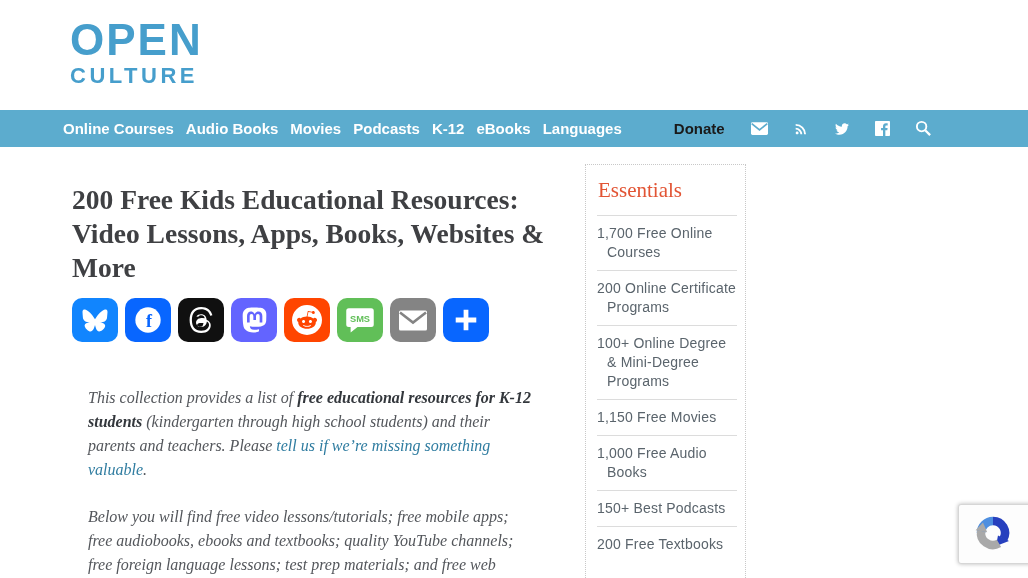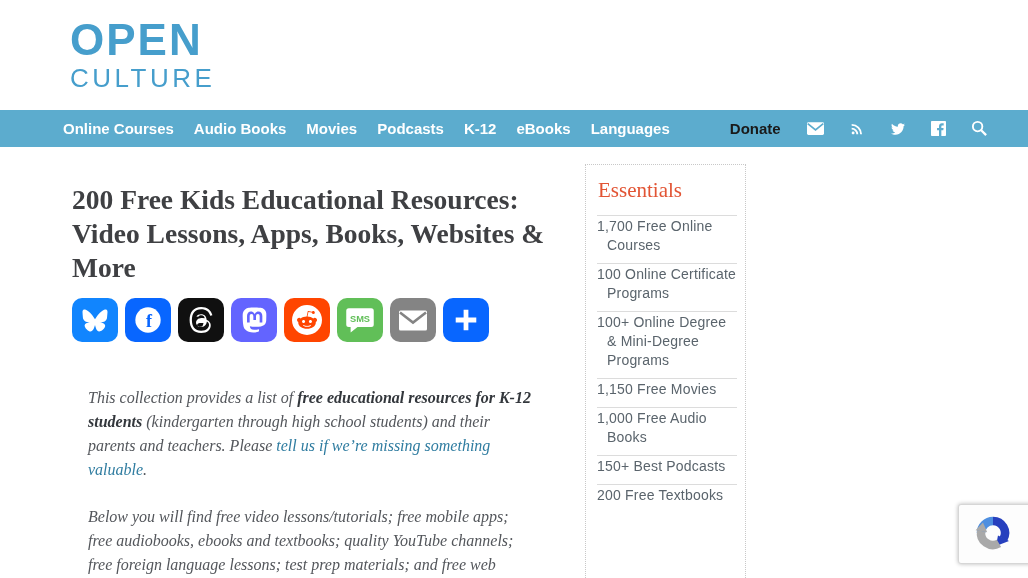--- a/index.html
+++ b/index.html
@@ -1,27 +1,27 @@
 <!DOCTYPE html>
 <html style="--nav-bg: #5CACCE; --logo-blue: #469ECC; --accent-orange: #E25434; --link-blue: #2F7CA0; --title-gray: #3F4043; --body-gray: #53565B; --sidebar-gray: #5A646C; --donate-black: #1A1A1A;"><head>
 <meta charset="utf-8">
 <style>
   html,body{margin:0;padding:0;background:#fff;}
   .page{position:relative;width:1028px;height:578px;overflow:hidden;background:#fff;
         font-family:"Liberation Sans",sans-serif;}
 
   
   .logo{position:absolute;left:70px;top:18px;text-decoration:none;display:block;cursor:pointer;}
-  .logo-line1{font-size:44px;font-weight:bold;letter-spacing:2px;color:var(--logo-blue);line-height:1;}
-  .logo-line2{font-size:26px;font-weight:normal;letter-spacing:3.5px;color:var(--logo-blue);line-height:1;margin-top:3px;}
+  .logo-line1{font-size:44px;font-weight:bold;letter-spacing:2px;color:var(--logo-blue);line-height:1;text-align:center;}
+  .logo-line2{font-size:22px;font-weight:bold;letter-spacing:3.5px;color:var(--logo-blue);line-height:1;margin-top:3px;}
 
   
   .navbar{position:absolute;left:0;top:110px;width:100%;height:37px;background:var(--nav-bg);
           display:flex;align-items:center;padding-left:63px;box-sizing:border-box;}
-  .nav-list{list-style:none;margin:0;padding:0;display:flex;gap:20px;align-items:center;}
+  .nav-list{list-style:none;margin:0;padding:0;display:flex;gap:12px;align-items:center;}
   .nav-list li{font-size:15px;font-weight:bold;color:#fff;cursor:pointer;white-space:nowrap;}
   .nav-list li.donate{color:var(--donate-black);padding-left:40px;}
   .nav-icons{display:flex;gap:25px;align-items:center;margin-left:26px;}
   .nav-icons a{display:flex;align-items:center;cursor:pointer;height:18px;}
 
   
   .article{position:absolute;left:72px;top:183px;width:480px;}
   .article h1{margin:0;font-family:"Liberation Serif",serif;font-weight:bold;
               font-size:27.5px;line-height:34px;color:var(--title-gray);}
   .share-row{display:flex;gap:7px;margin-top:13px;}
@@ -33,21 +33,21 @@
   .para-2{margin-top:23px;}
   .para .bold{font-weight:bold;color:#33373c;}
   .para .link{color:var(--link-blue);cursor:pointer;}
 
   
   .sidebar{position:absolute;left:585px;top:164px;width:161px;height:420px;box-sizing:border-box;
            border:1px dotted #c8c8c8;border-bottom:none;padding:9px 8px 0 11px;}
   .sidebar h2{margin:4px 0 12px 1px;font-family:"Liberation Serif",serif;font-weight:normal;
               font-size:21px;color:var(--accent-orange);}
   .sidebar ul{list-style:none;margin:0;padding:0;}
-  .sidebar li{border-top:1px solid #dcdcdc;padding:1px 0 8px 10px;text-indent:-10px;
+  .sidebar li{border-top:1px solid #dcdcdc;padding:8px 0 8px 10px;text-indent:-10px;
               font-size:14px;line-height:19px;color:var(--sidebar-gray);cursor:pointer;
               letter-spacing:.2px;}
 
   
   .recaptcha{position:absolute;left:958px;top:504px;width:256px;height:60px;background:#fdfdfd;
              border:1px solid #d6d6d6;border-radius:3px;box-shadow:0 0 4px rgba(0,0,0,.28);
              display:flex;align-items:center;padding-left:12px;box-sizing:border-box;cursor:pointer;}
 </style>
 </head>
 <body>
@@ -163,21 +163,21 @@
     <p class="para para-1"><span>This collection provides a list of </span><span class="bold">free educational resources for K-12 students</span><span> (kindergarten through high school students) and their parents and teachers. Please </span><span class="link">tell us if we’re missing something valuable</span><span>.</span></p>
     <p class="para para-2">Below you will find free video lessons/tutorials; free mobile apps; free audiobooks, ebooks and textbooks; quality YouTube channels; free foreign language lessons; test prep materials; and free web resources in academic subjects like literature, history, science</p>
   </main>
 
   <aside class="sidebar">
     <h2>Essentials</h2>
     <ul>
 
         <li>1,700 Free Online Courses</li>
 
-        <li>100 Online Certificate Programs</li>
+        <li>200 Online Certificate Programs</li>
 
         <li>100+ Online Degree &amp; Mini-Degree Programs</li>
 
         <li>1,150 Free Movies</li>
 
         <li>1,000 Free Audio Books</li>
 
         <li>150+ Best Podcasts</li>
 
 

